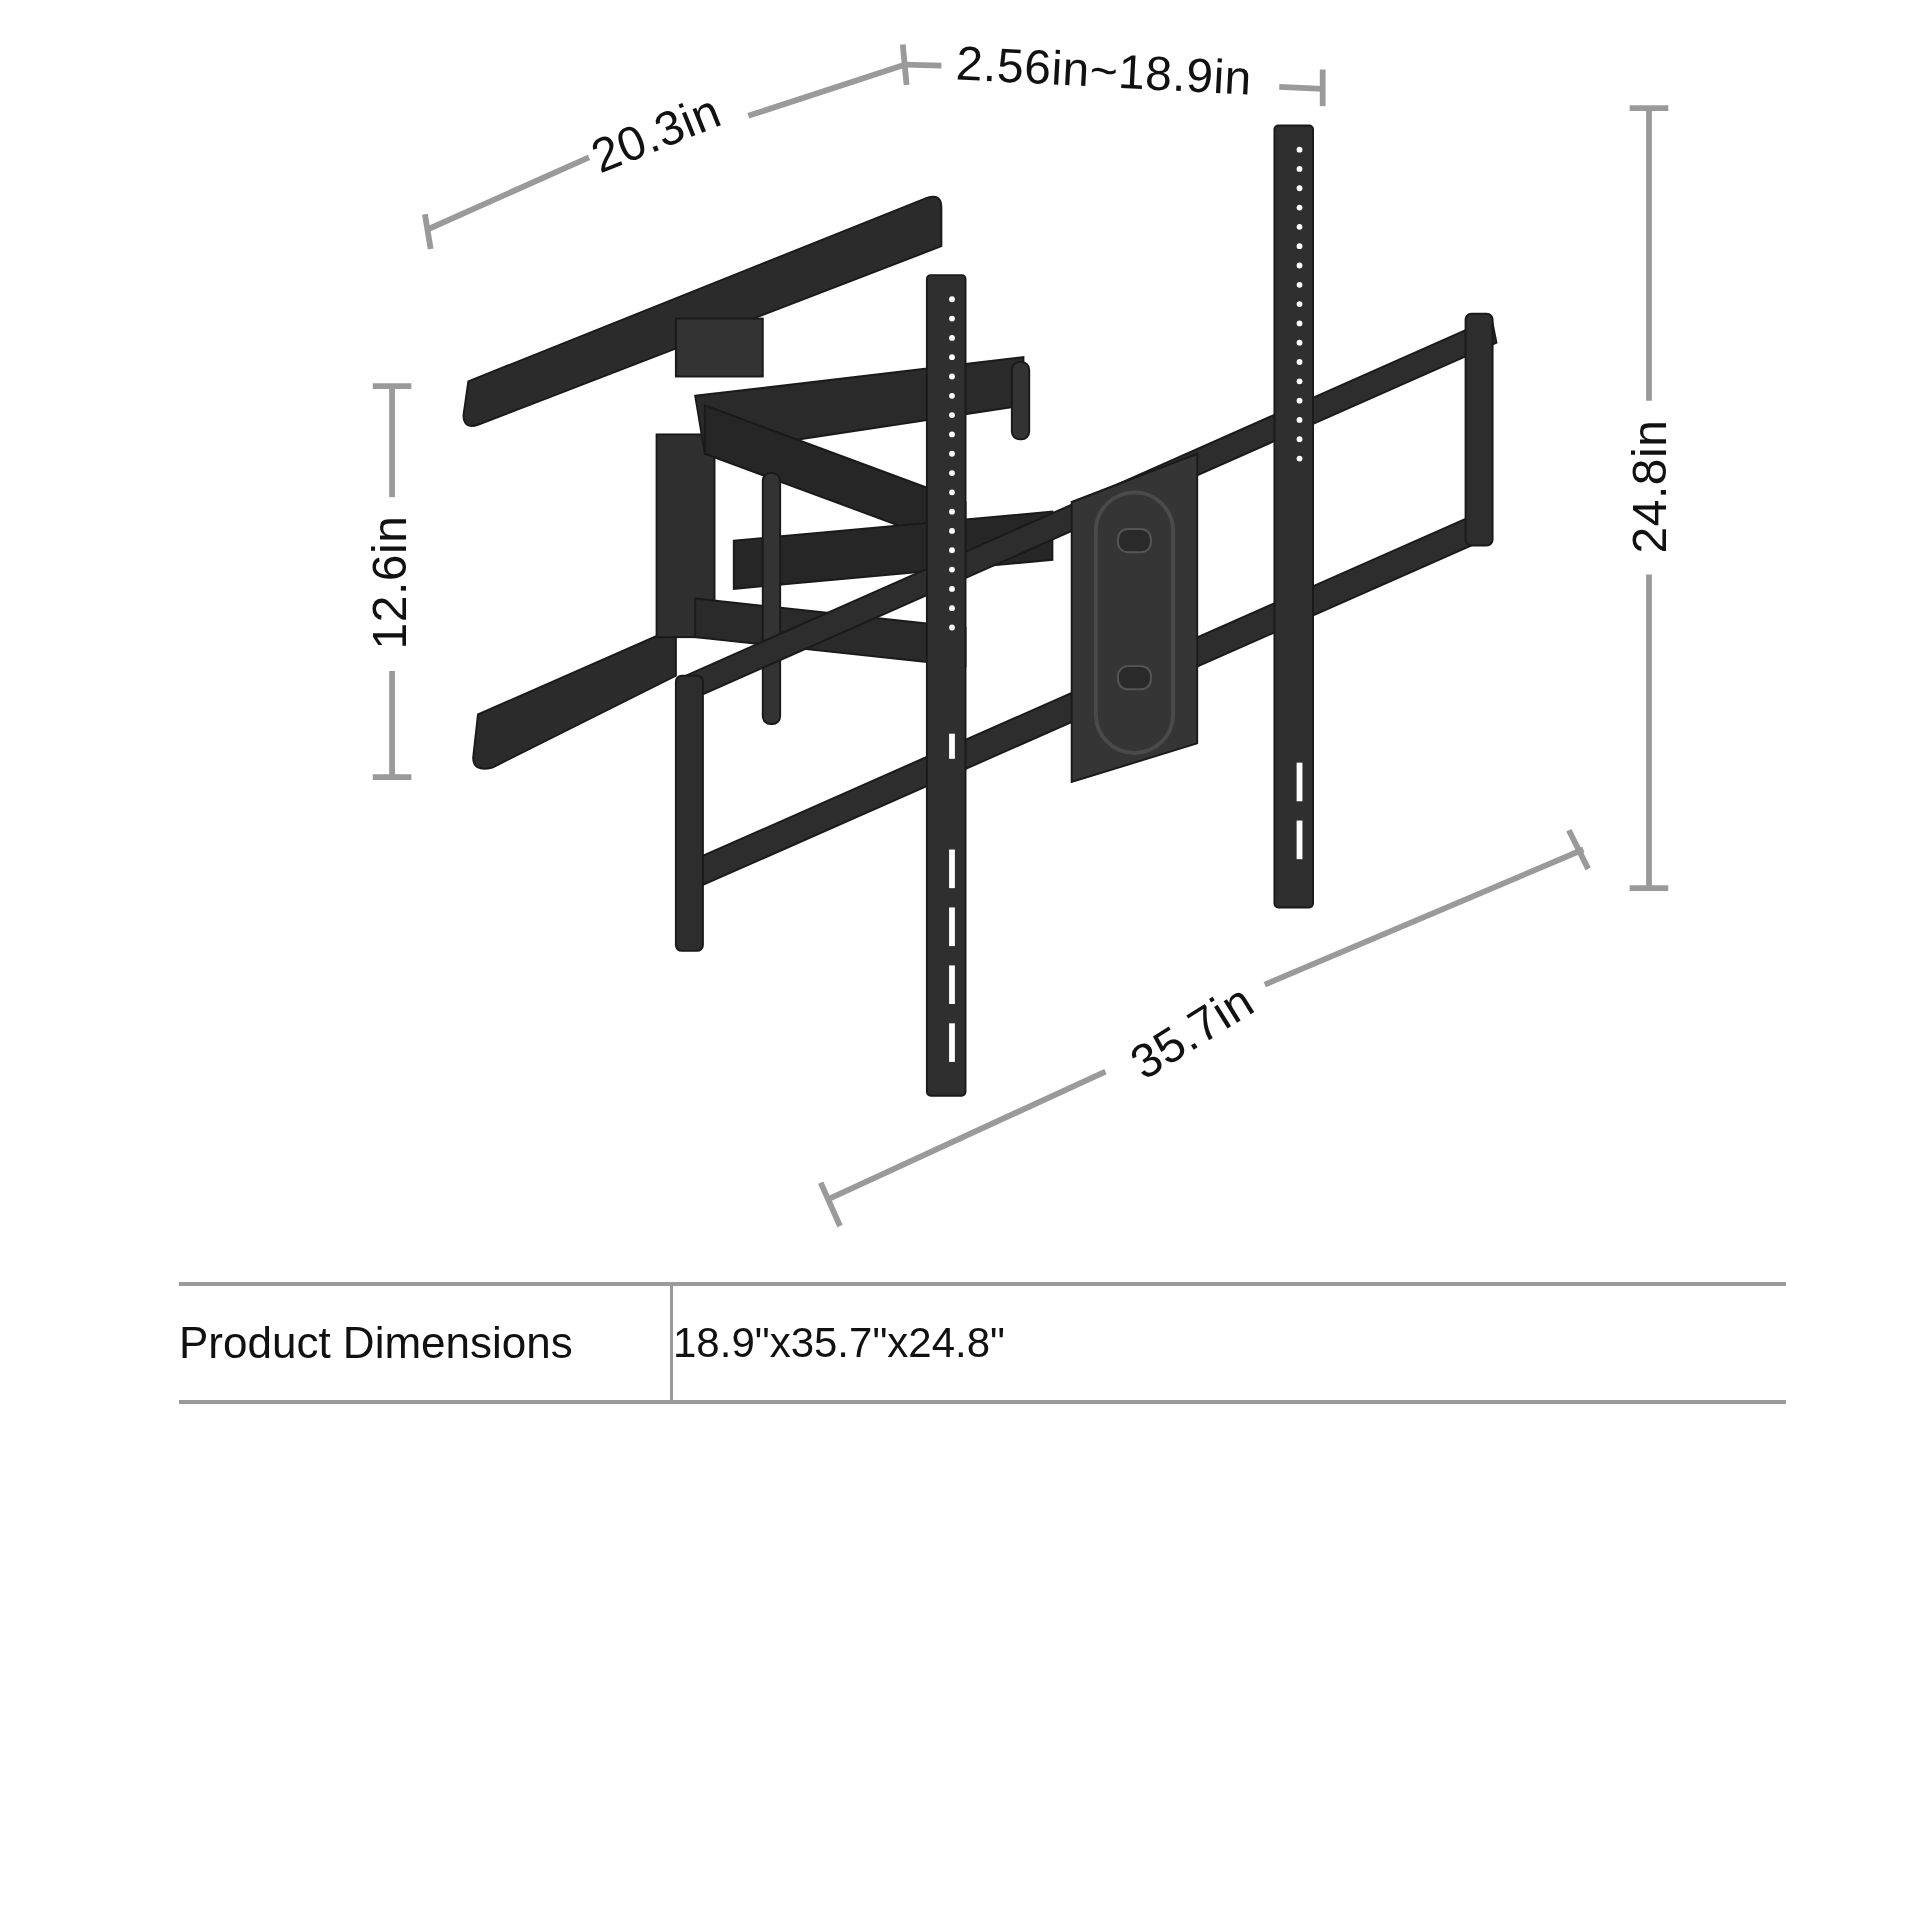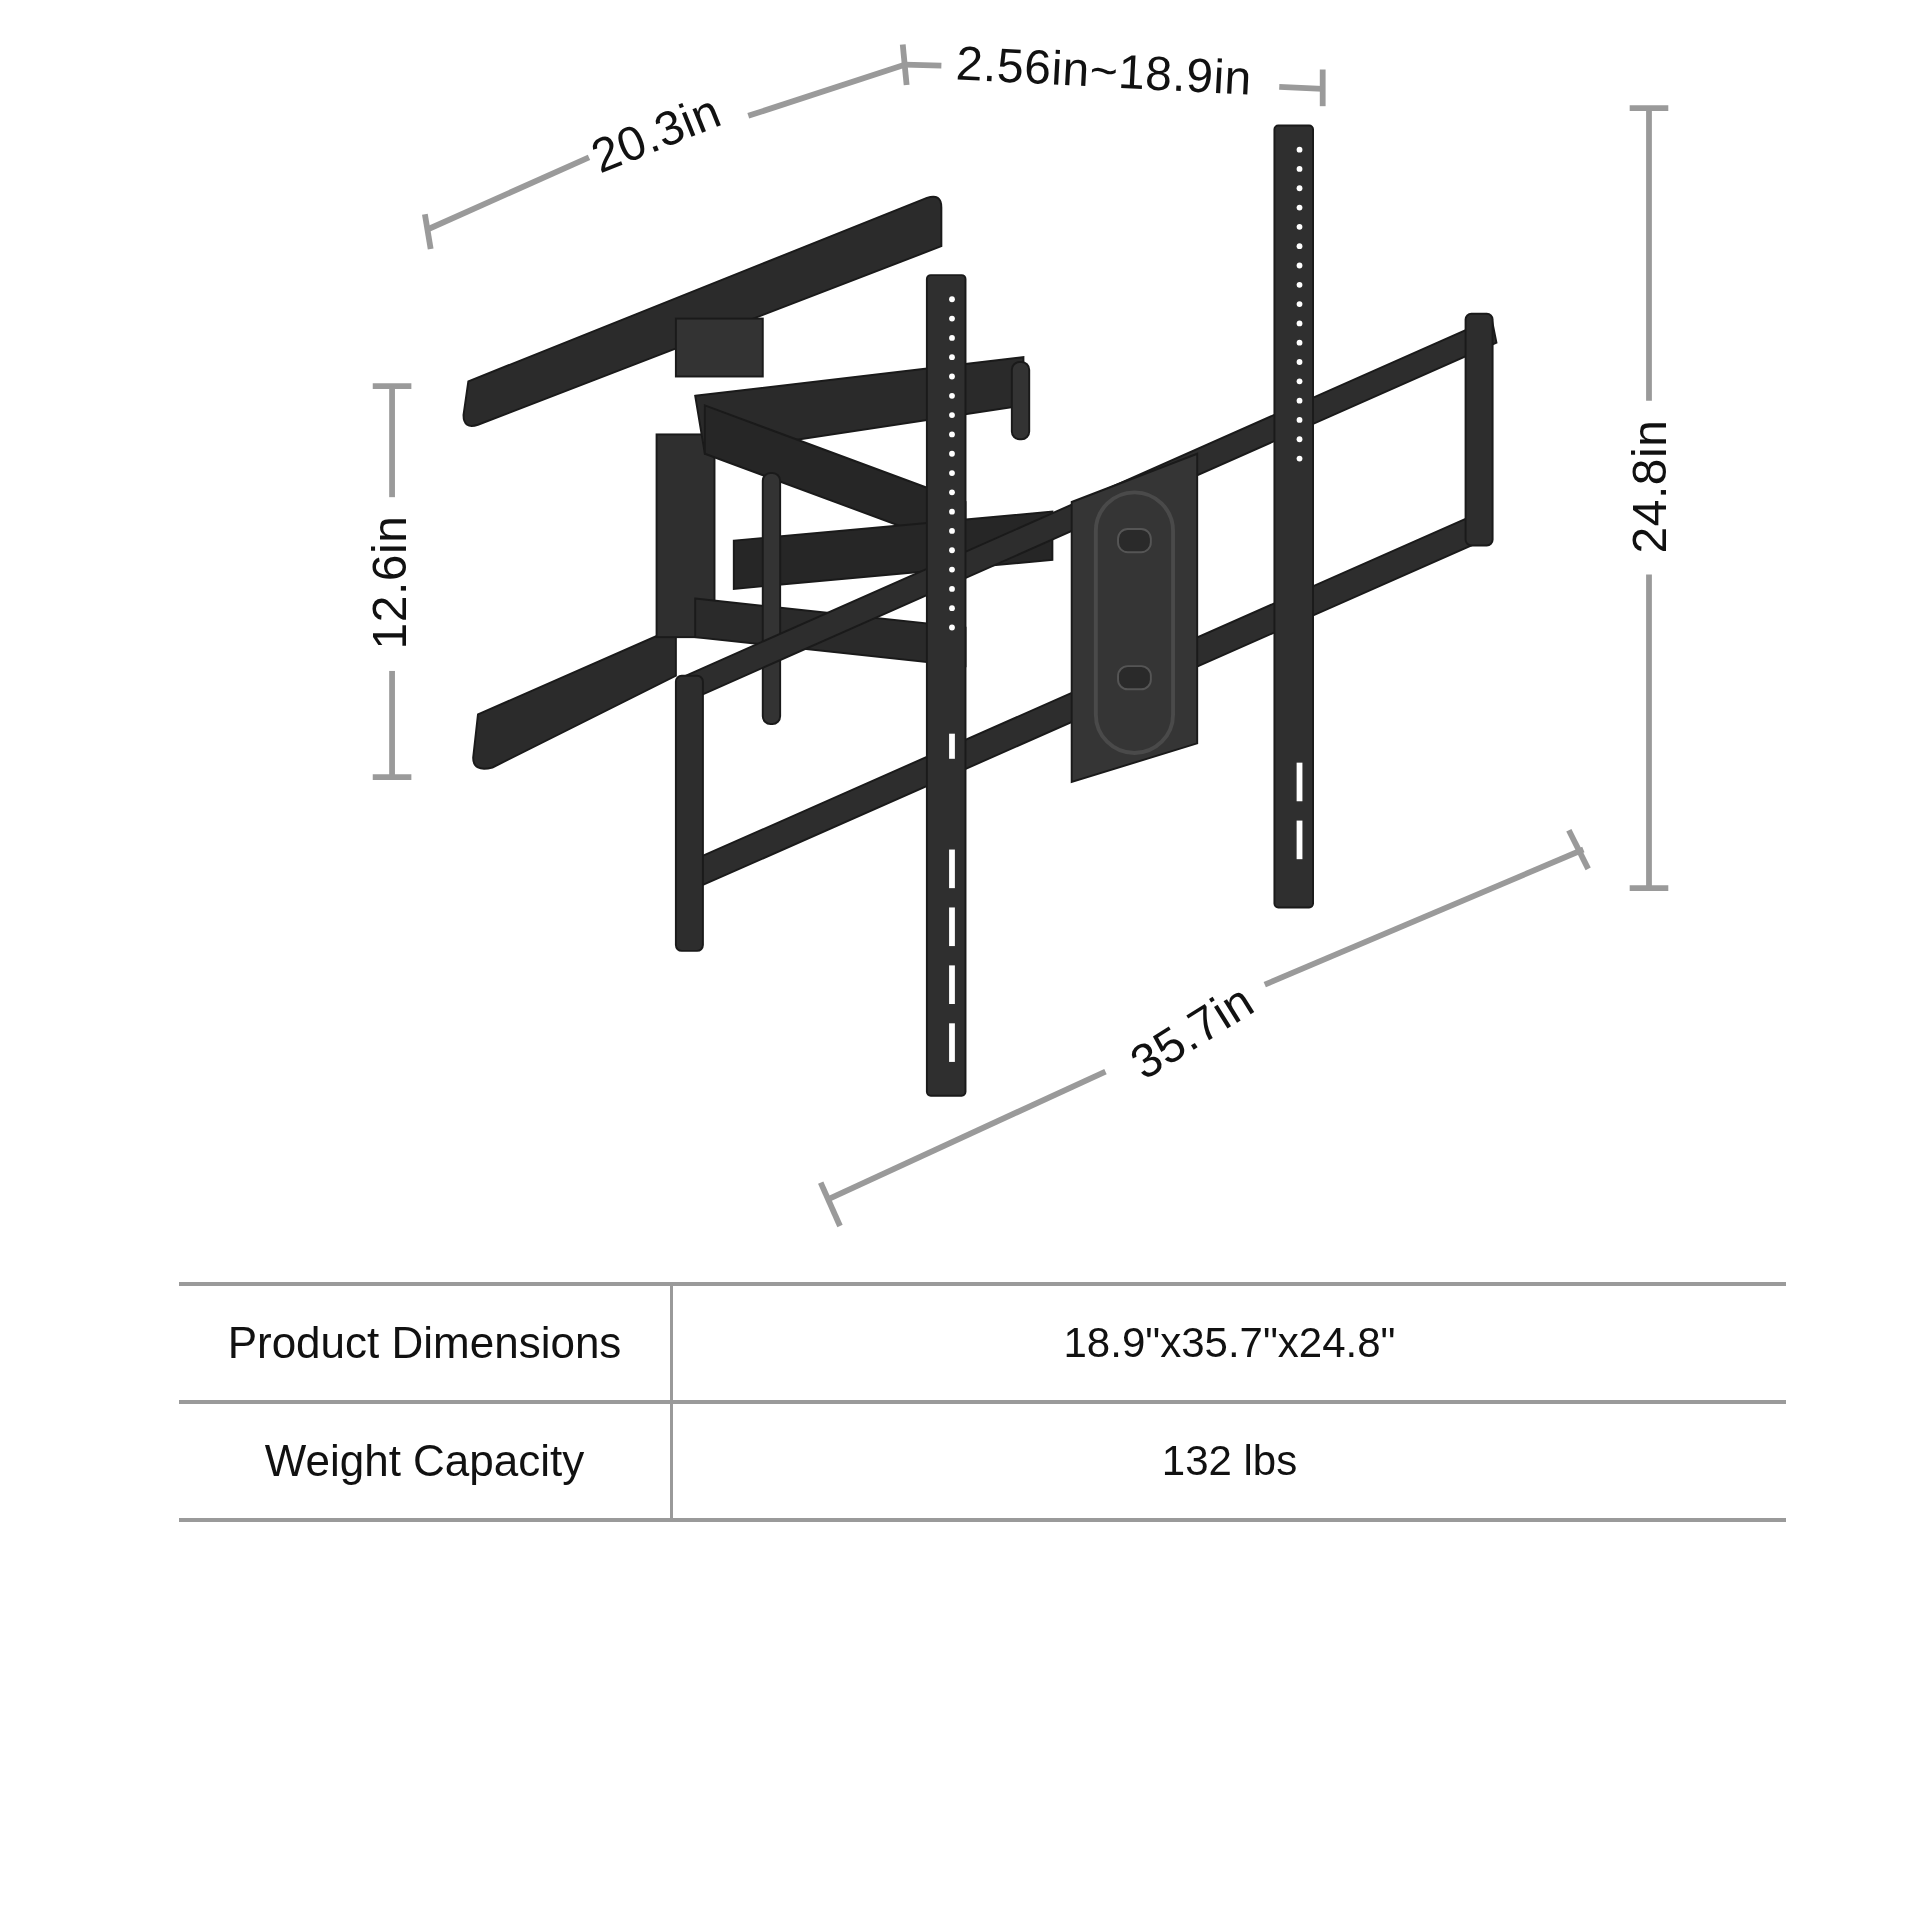--- a/index.html
+++ b/index.html
@@ -4,21 +4,21 @@
 <style>
   html, body { margin: 0; padding: 0; background: #ffffff; }
   body { width: 1931px; height: 1931px; position: relative; overflow: hidden;
          font-family: "Liberation Sans", "DejaVu Sans", sans-serif; color: #111111; }
   .diagram { position: absolute; left: 0; top: 0; width: 1931px; height: 1255px; }
   .diagram svg { position: absolute; left: 0; top: 0; }
   .dim-label { position: absolute; font-size: 48px; color: #111; white-space: nowrap;
                transform-origin: center center; letter-spacing: 0.5px; }
   .spec-table { position: absolute; left: 179px; top: 1282px; width: 1607px;
                 border-collapse: collapse; }
-  .spec-table td { height: 114px; font-size: 44px; text-align: center; vertical-align: middle;
+  .spec-table td { height: 114px; font-size: 44px; text-align: left; vertical-align: middle;
                    border-top: 4.8px solid #9a9a9a; border-bottom: 4.8px solid #9a9a9a; padding: 0; }
   .spec-table td.label { width: 491px; border-right: 3.9px solid #9a9a9a; }
   .spec-table td.value { font-size: 42px; }
 </style>
 </head>
 <body>
 
 <div class="diagram">
   <svg width="1931" height="1255" viewBox="0 0 2000 1300">
 
@@ -134,19 +134,15 @@
   <div class="dim-label" style="left:1583px; top:459px; transform: rotate(-90deg);">24.8in</div>
   <div class="dim-label" style="left:1125px; top:1004px; transform: rotate(-32deg);">35.7in</div>
 </div>
 
 <table class="spec-table">
   <tbody>
     <tr>
       <td class="label">Product Dimensions</td>
       <td class="value">18.9"x35.7"x24.8"</td>
     </tr>
-    <tr>
-      <td class="label">Weight Capacity</td>
-      <td class="value">132 lbs</td>
-    </tr>
   </tbody>
 </table>
 
 
 </body></html>

